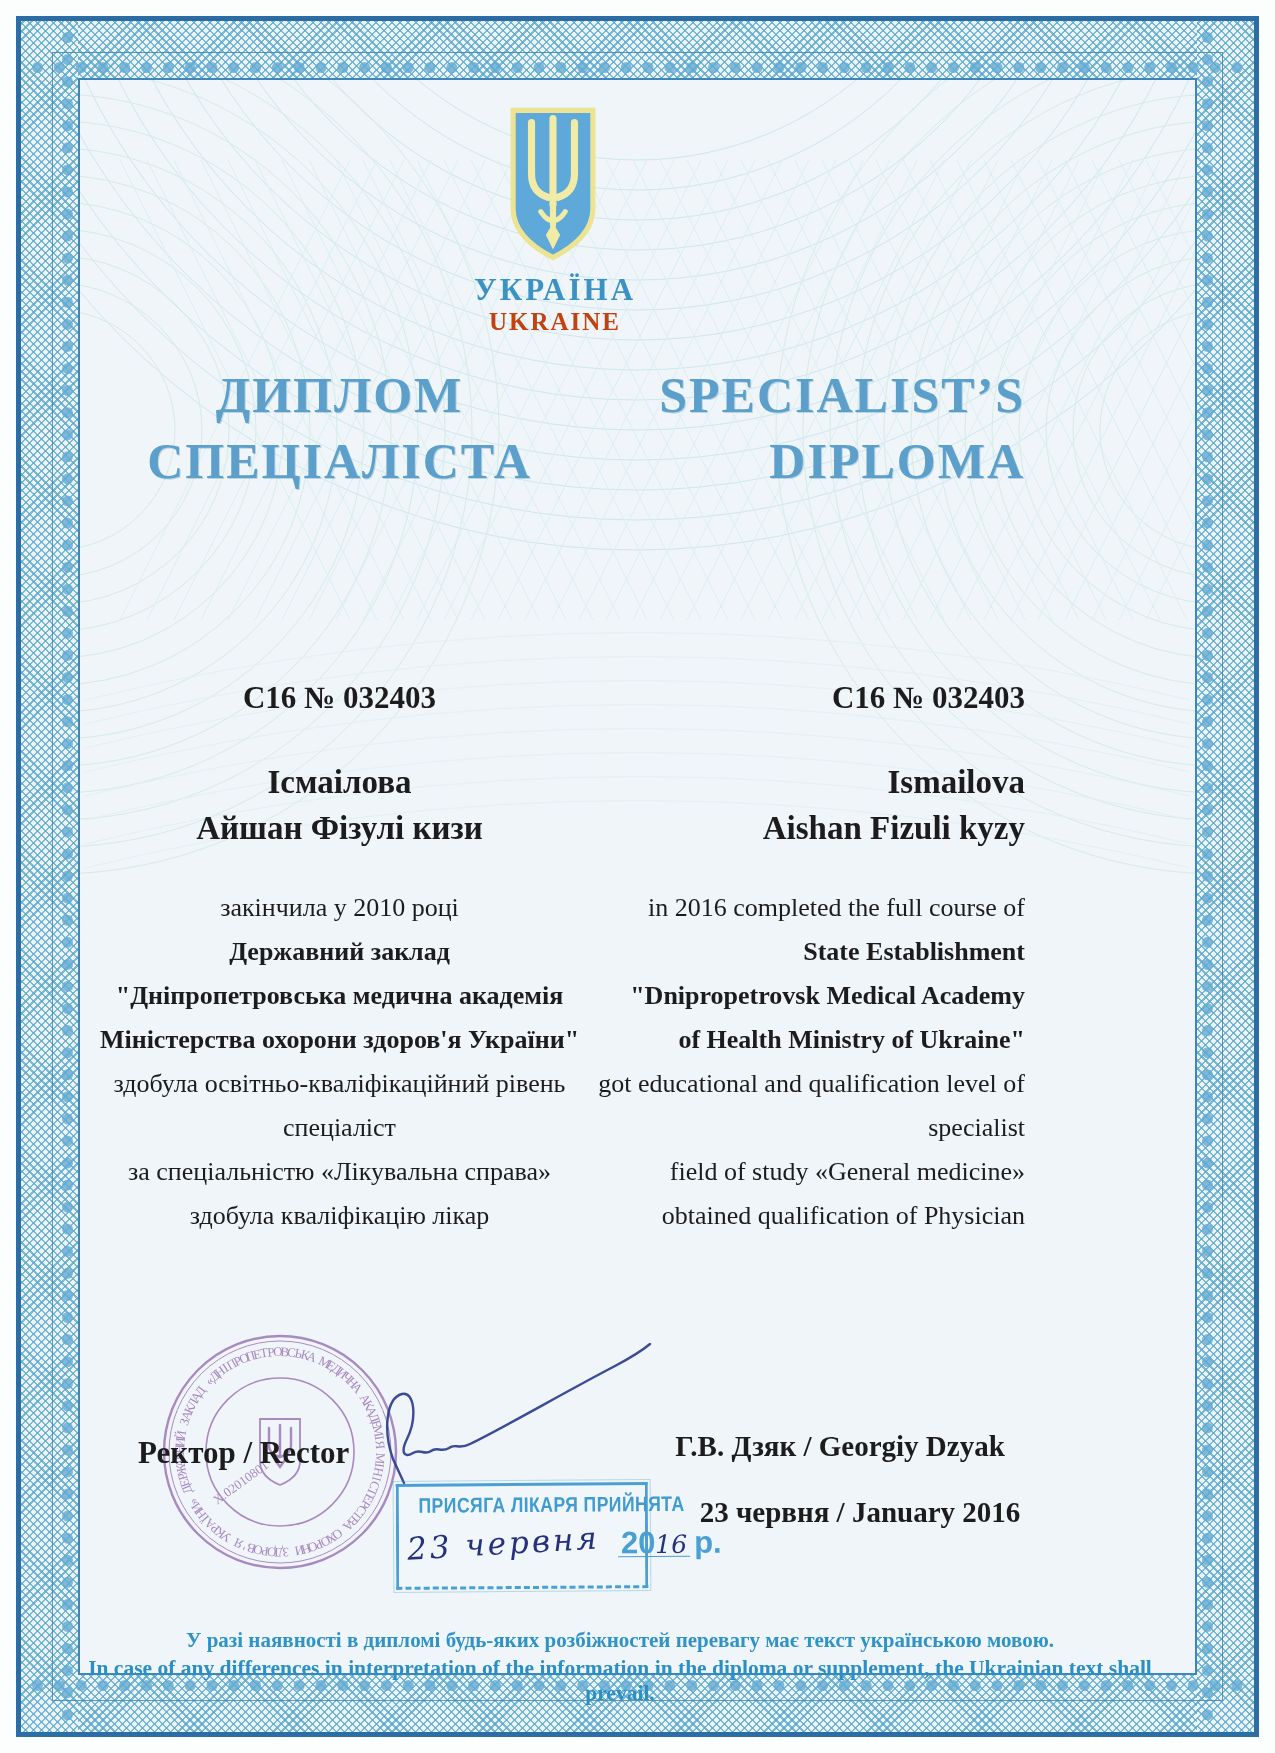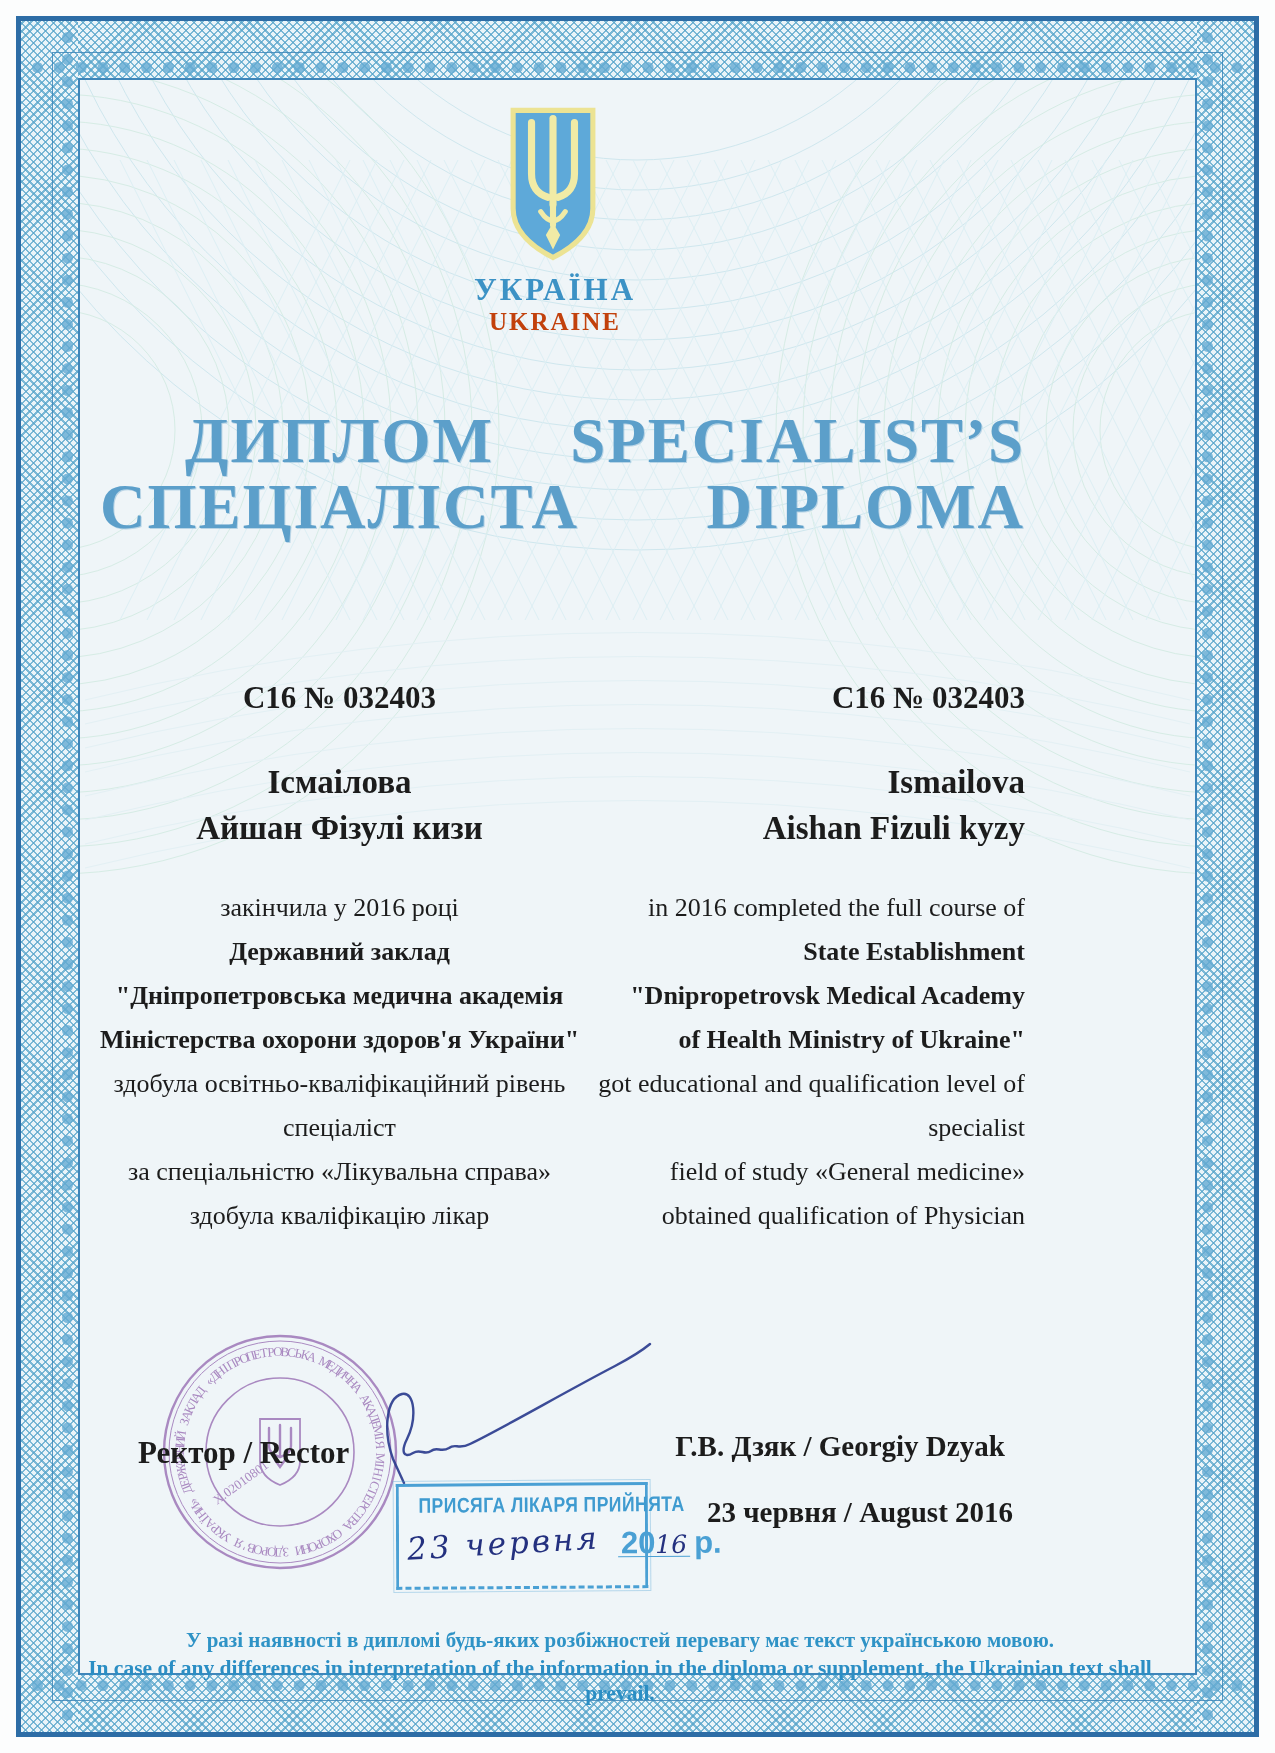--- a/index.html
+++ b/index.html
@@ -27,22 +27,22 @@
   .frame-inner{position:absolute;inset:78px;border:2px solid #3f86ba;z-index:3;pointer-events:none;}
   
   .abs{position:absolute;z-index:4;}
   .center{text-align:center;}
   .country-uk{left:300px;width:510px;top:272px;font-size:31px;font-weight:bold;color:#3c92c5;letter-spacing:3px;}
   .country-en{left:300px;width:510px;top:308px;font-size:25px;font-weight:bold;color:#c2410c;letter-spacing:2px;}
   .pair{position:absolute;left:62px;right:50px;display:flex;z-index:4;}
   .cell-l{width:555px;text-align:center;}
   .cell-r{width:480px;margin-left:-72px;text-align:right;}
   .titles{top:362px;}
-  .title-txt{font-size:63px;line-height:66px;font-weight:bold;color:#5c9fca;letter-spacing:2px;
-             text-shadow:1px 1px 0 rgba(140,185,215,.55);margin-top:46px;}
+  .title-txt{font-size:50px;line-height:66px;font-weight:bold;color:#5c9fca;letter-spacing:2px;
+             text-shadow:1px 1px 0 rgba(140,185,215,.55);}
   .serials{top:680px;font-size:31px;font-weight:bold;}
   .name1{top:764px;font-size:33px;font-weight:bold;}
   .name2{top:810px;font-size:33px;font-weight:bold;}
   .bodytext{top:886px;font-size:26px;line-height:44px;}
   .bodytext .row{display:flex;}
   .bodytext .b{font-weight:bold;}
   .rector{left:138px;top:1435px;font-size:31px;font-weight:bold;z-index:7;}
   .dzyak{left:610px;width:460px;top:1430px;font-size:29px;font-weight:bold;z-index:4;text-align:center;}
   .datebig{left:630px;width:460px;top:1496px;font-size:29px;font-weight:bold;z-index:4;text-align:center;}
   .footer1{left:60px;right:95px;top:1628px;font-size:21px;font-weight:bold;color:#2f93c6;z-index:4;text-align:center;}
@@ -246,21 +246,21 @@
     <div class="cell-l">Ісмаілова</div>
     <div class="cell-r">Ismailova</div>
   </div>
   <div class="pair name2">
     <div class="cell-l">Айшан Фізулі кизи</div>
     <div class="cell-r">Aishan Fizuli kyzy</div>
   </div>
 
   <div class="abs bodytext" style="left:62px;right:50px;">
     <div class="row">
-        <div class="cell-l">закінчила у 2016 році</div>
+        <div class="cell-l">закінчила у 2010 році</div>
         <div class="cell-r">in 2016 completed the full course of</div>
       </div>
     <div class="row b">
         <div class="cell-l">Державний заклад</div>
         <div class="cell-r">State Establishment</div>
       </div>
     <div class="row b">
         <div class="cell-l">"Дніпропетровська медична академія</div>
         <div class="cell-r">"Dnipropetrovsk Medical Academy</div>
       </div>
@@ -396,21 +396,21 @@
   </svg>
 
   <svg id="signature" class="abs" width="1275" height="1753" viewBox="0 0 1275 1753">
     <path d="M404,1483 L393,1459 C383,1431 386,1398 402,1394 C415,1391 417,1419 407,1439
              C401,1451 403,1459 413,1453 C421,1448 424,1456 431,1451 C437,1446 441,1453 449,1448
              C455,1443 459,1450 470,1444 C505,1427 565,1392 615,1366 C632,1357 644,1349 650,1344" fill="none" stroke="#2b3c8e" stroke-width="2.4" stroke-linecap="round" opacity=".92"></path>
   </svg>
 
   <div class="abs rector">Ректор / Rector</div>
   <div class="abs dzyak">Г.В. Дзяк / Georgiy Dzyak</div>
-  <div class="abs datebig">23 червня / August 2016</div>
+  <div class="abs datebig">23 червня / January 2016</div>
 
   <div class="abs stamp">
     <div class="stamp-line1">ПРИСЯГА ЛІКАРЯ ПРИЙНЯТА</div>
     <div class="stamp-date">
       <span class="hw">23 червня</span>
       <span class="yr-group"><span class="yr-print">20</span><span class="hw-year">16</span></span>
       <span class="yr-print">р.</span>
     </div>
   </div>
 

